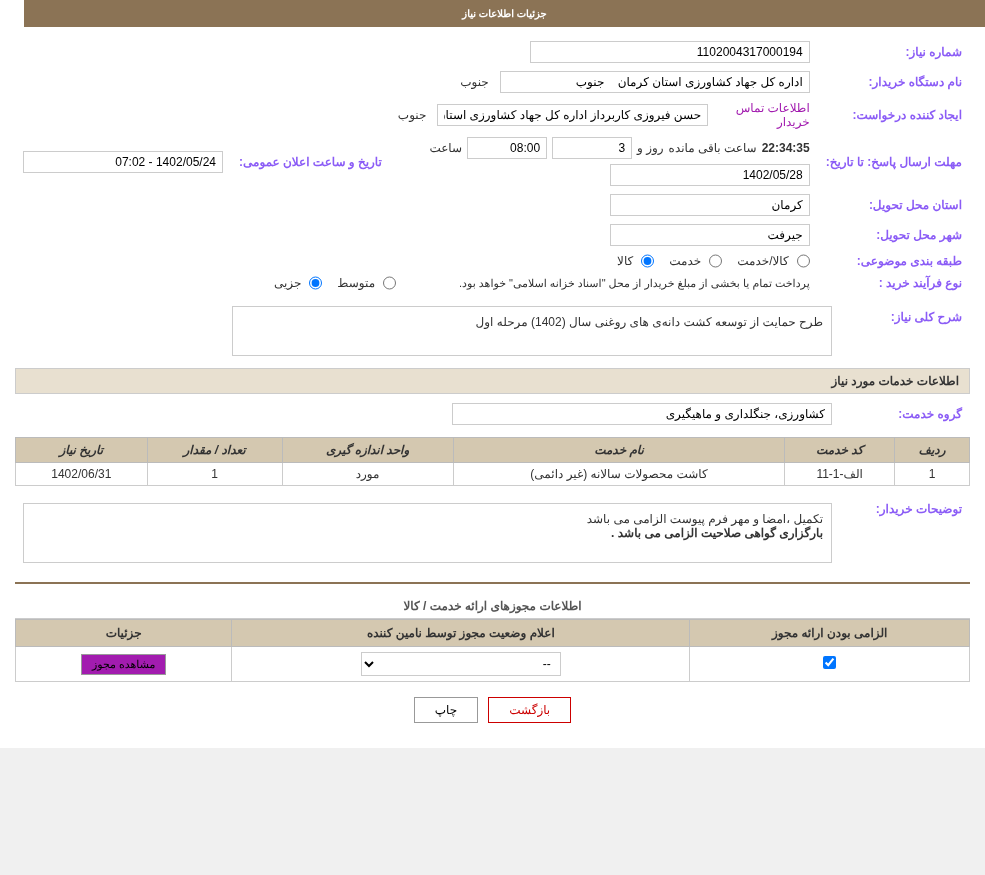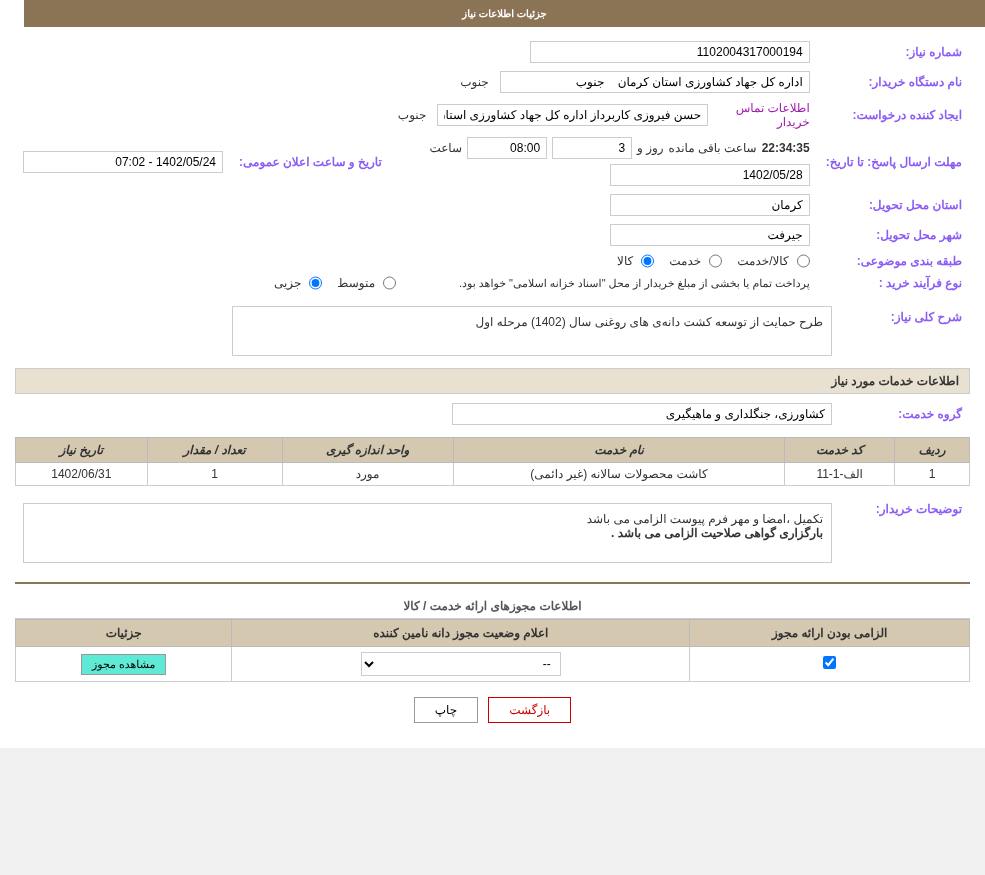--- a/index.html
+++ b/index.html
@@ -139,21 +139,21 @@
       text-align: center;
       font-weight: bold;
     }
     .permissions-table td {
       border: 1px solid #ccc;
       padding: 5px 8px;
       text-align: center;
       background: #fff;
     }
     .view-btn {
-      background: #5eead4;
+      background: #a21caf;
       border: 1px solid #999;
       padding: 3px 10px;
       cursor: pointer;
       font-family: Tahoma, Arial, sans-serif;
       font-size: 11px;
     }
     .select-field {
       border: 1px solid #ccc;
       padding: 3px 5px;
       font-family: Tahoma, Arial, sans-serif;
@@ -389,21 +389,21 @@
 
     <div class="section-divider"></div>
 
     <div class="permissions-section">
       <div class="permissions-section-title">اطلاعات مجوزهای ارائه خدمت / کالا</div>
 
       <table class="permissions-table">
         <thead>
           <tr>
             <th>الزامی بودن ارائه مجوز</th>
-            <th>اعلام وضعیت مجوز دانه نامین کننده</th>
+            <th>اعلام وضعیت مجوز توسط نامین کننده</th>
             <th>جزئیات</th>
           </tr>
         </thead>
         <tbody>
           <tr>
             <td class="checkbox-cell">
               <input type="checkbox" checked="" style="">
             </td>
             <td>
               <select class="select-field" style="width:200px;">

